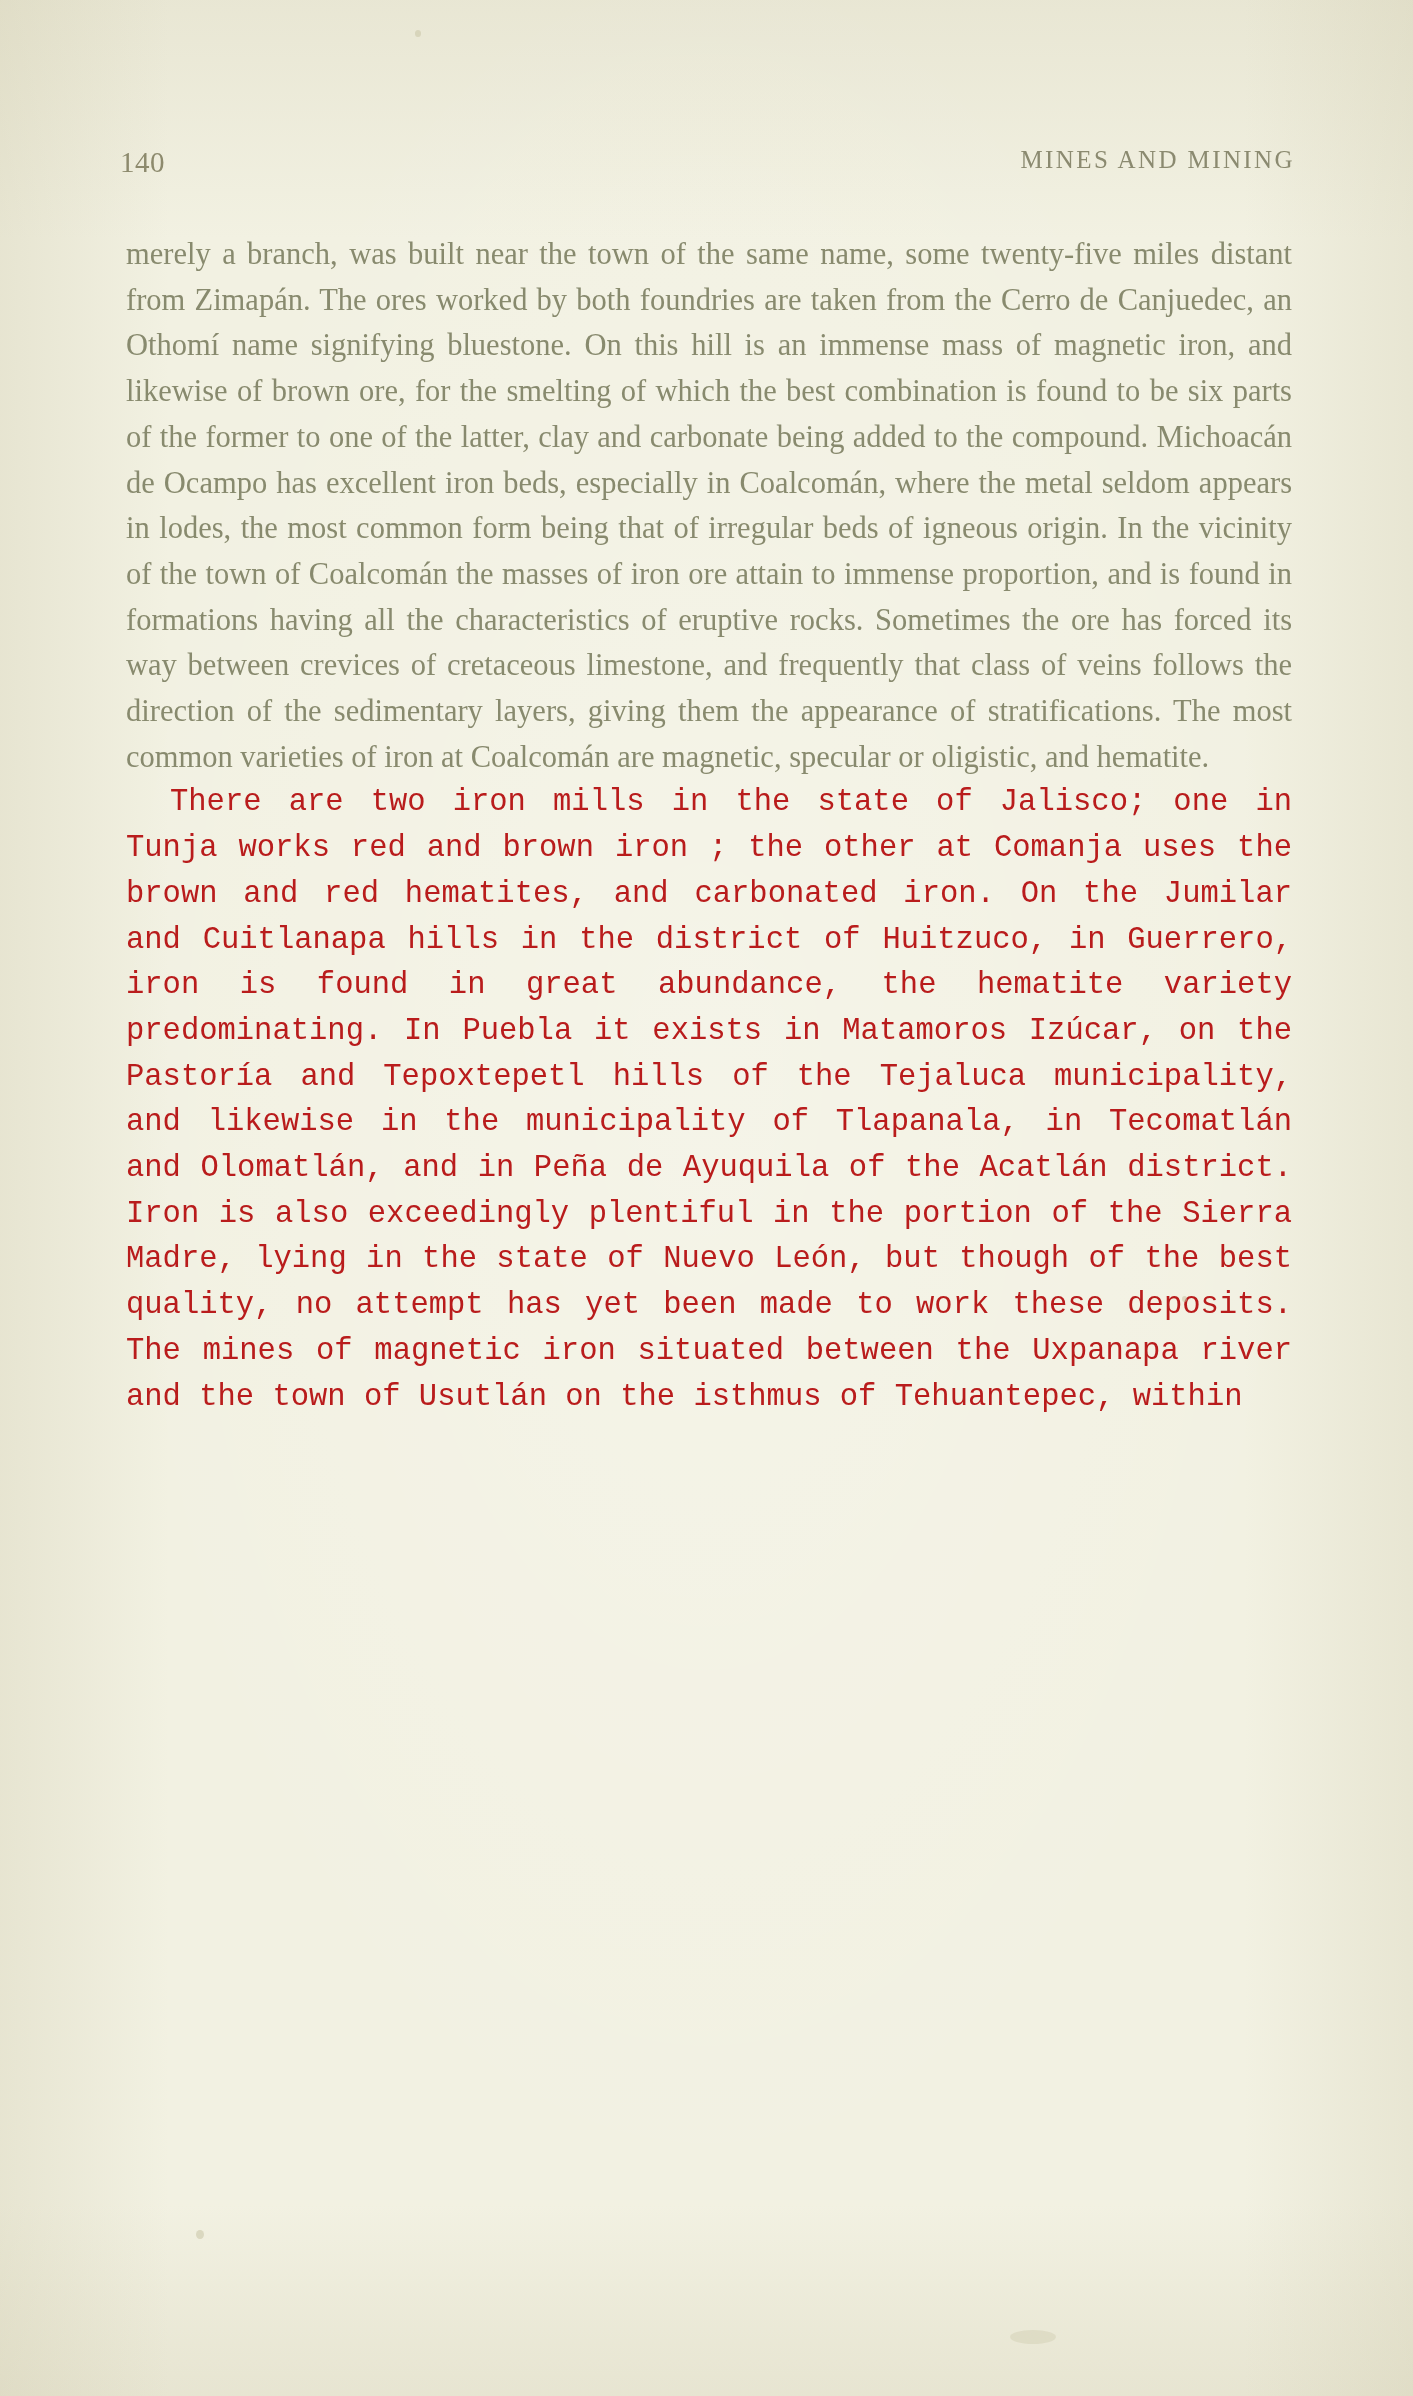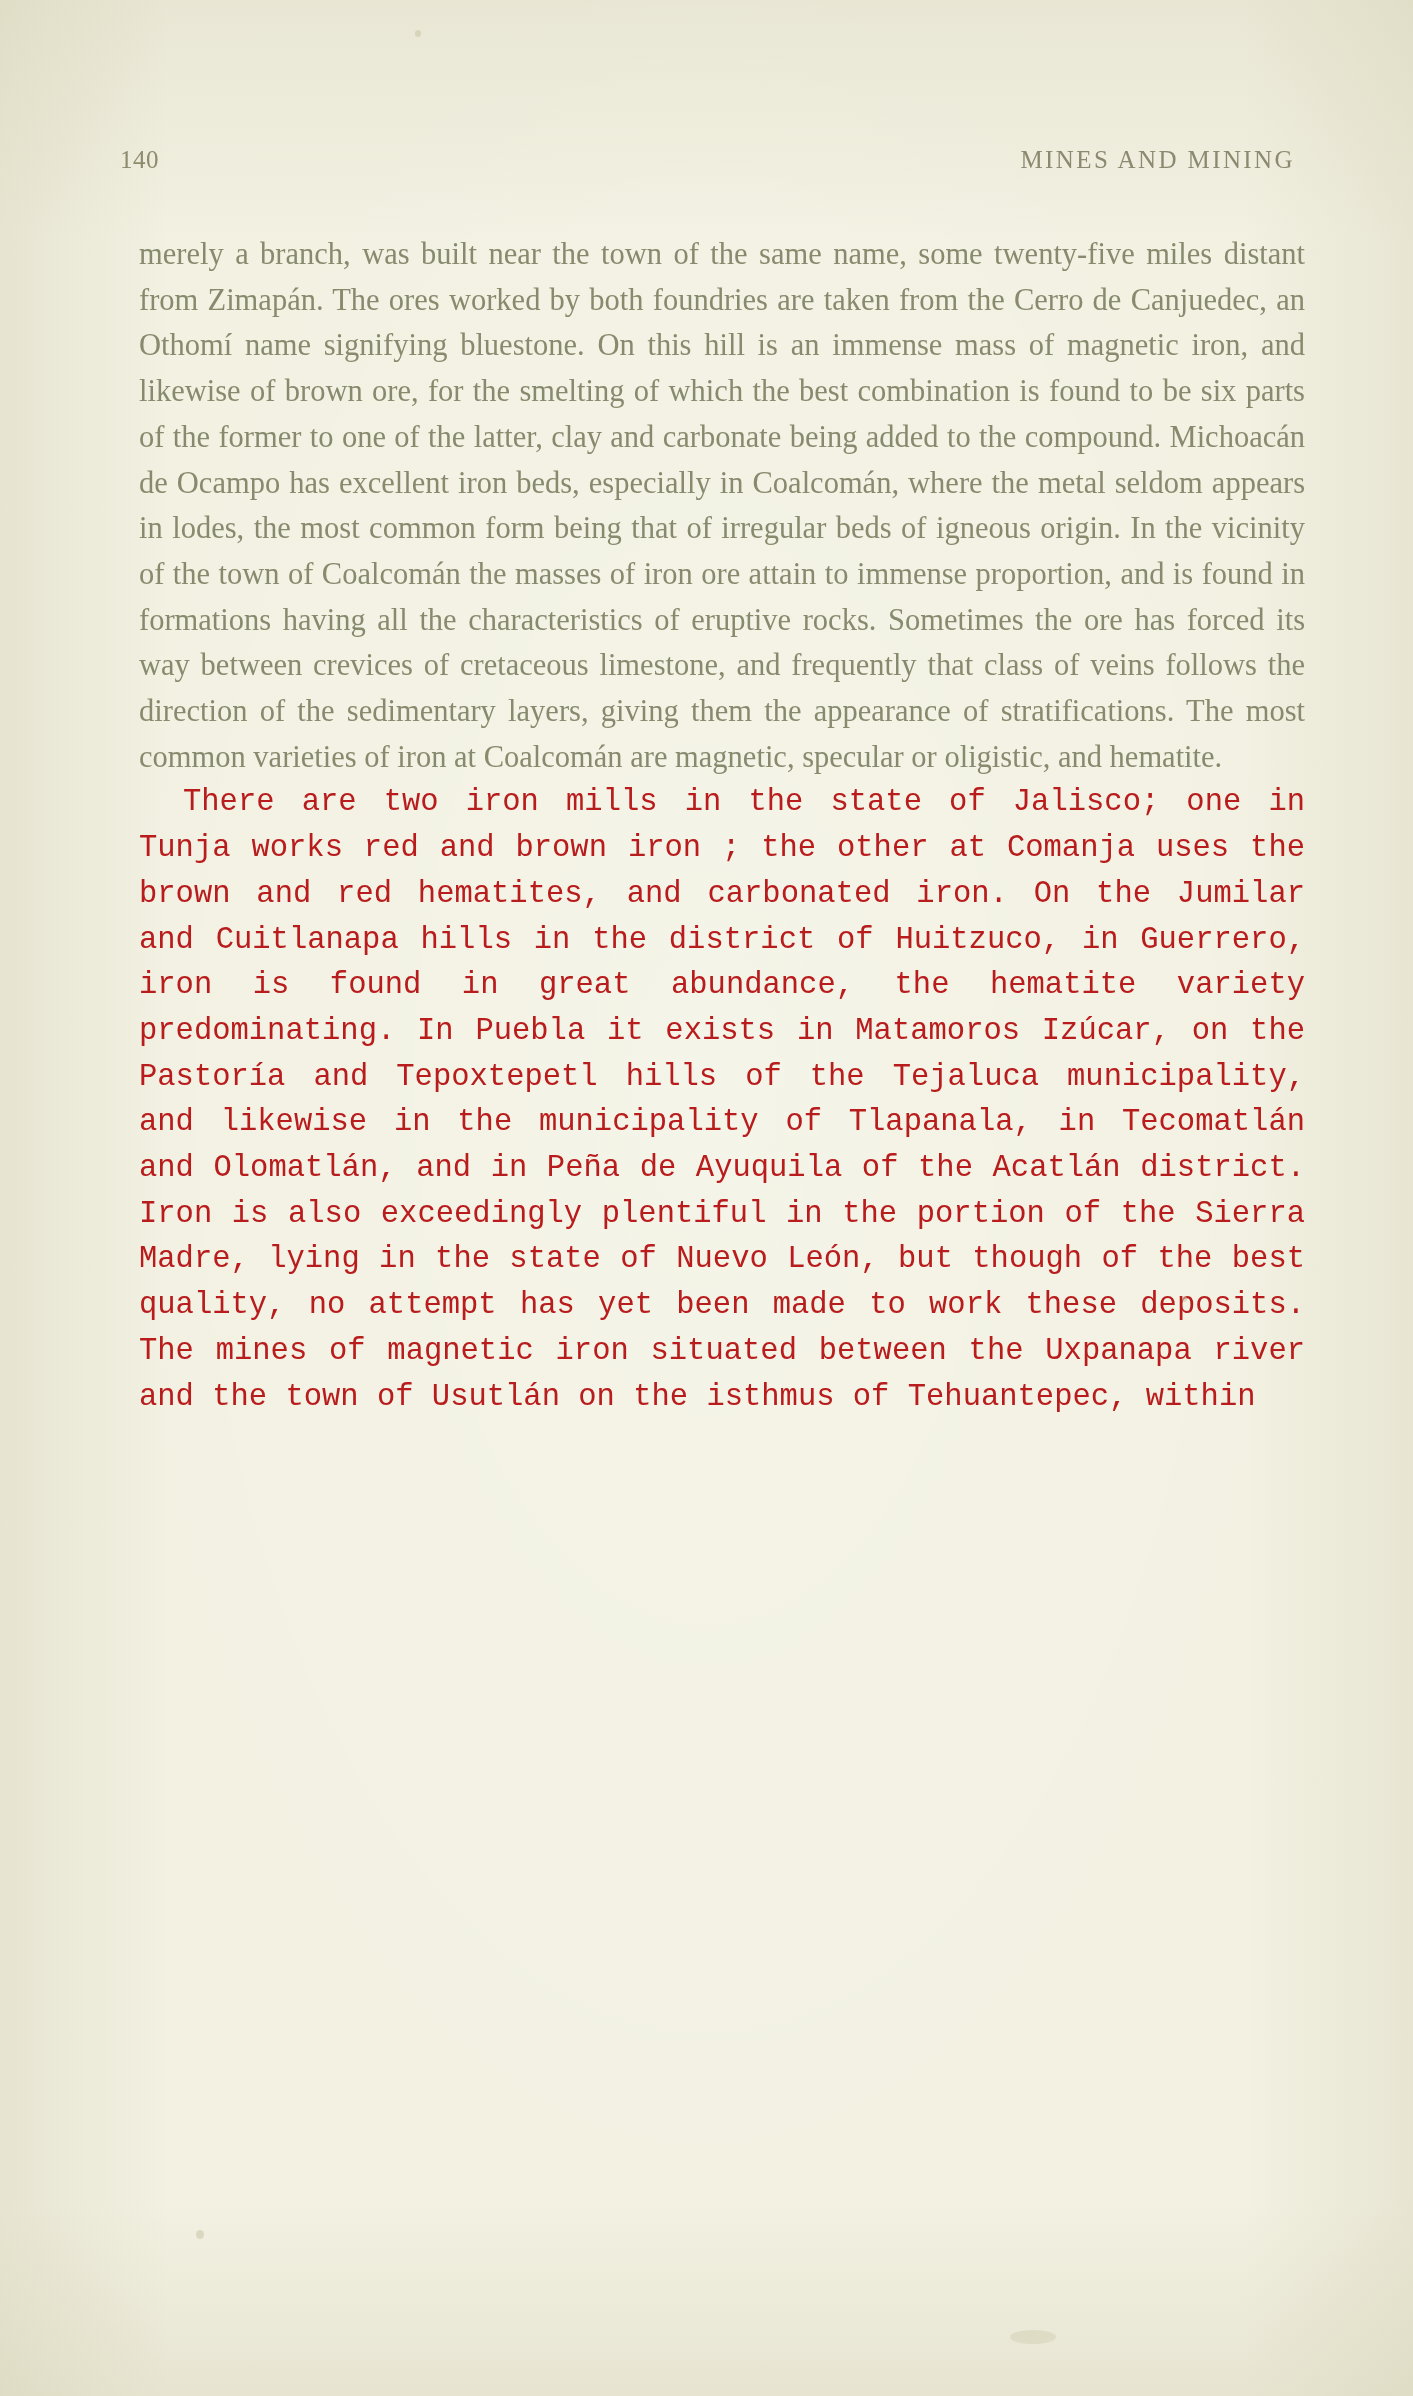--- a/index.html
+++ b/index.html
@@ -35,21 +35,21 @@
     position: absolute;
     top: 146px;
     left: 120px;
     width: 1175px;
     height: 32px;
   }
   .folio {
     position: absolute;
     left: 0;
     top: 0;
-    font-size: 25px;
+    font-size: 29px;
     letter-spacing: 0.5px;
     color: #8d8a6d;
     font-family: "Liberation Serif", serif;
   }
   .running-head {
     position: absolute;
     left: 0;
     top: 0;
     width: 1175px;
     text-align: right;
@@ -62,21 +62,20 @@
     position: absolute;
     top: 232px;
     left: 126px;
     width: 1166px;
     font-size: 30.5px;
     line-height: 45.7px;
     color: #8a8a6e;
     text-align: justify;
     text-justify: inter-word;
     font-family: "Liberation Serif", serif;
-    margin-left: 13px;
   }
   .body-text p {
     margin: 0;
     text-indent: 0;
   }
   .body-text p.indent {
     text-indent: 44px;
   }
   
   .body-text p:nth-child(1) { color: #888a6e; }

